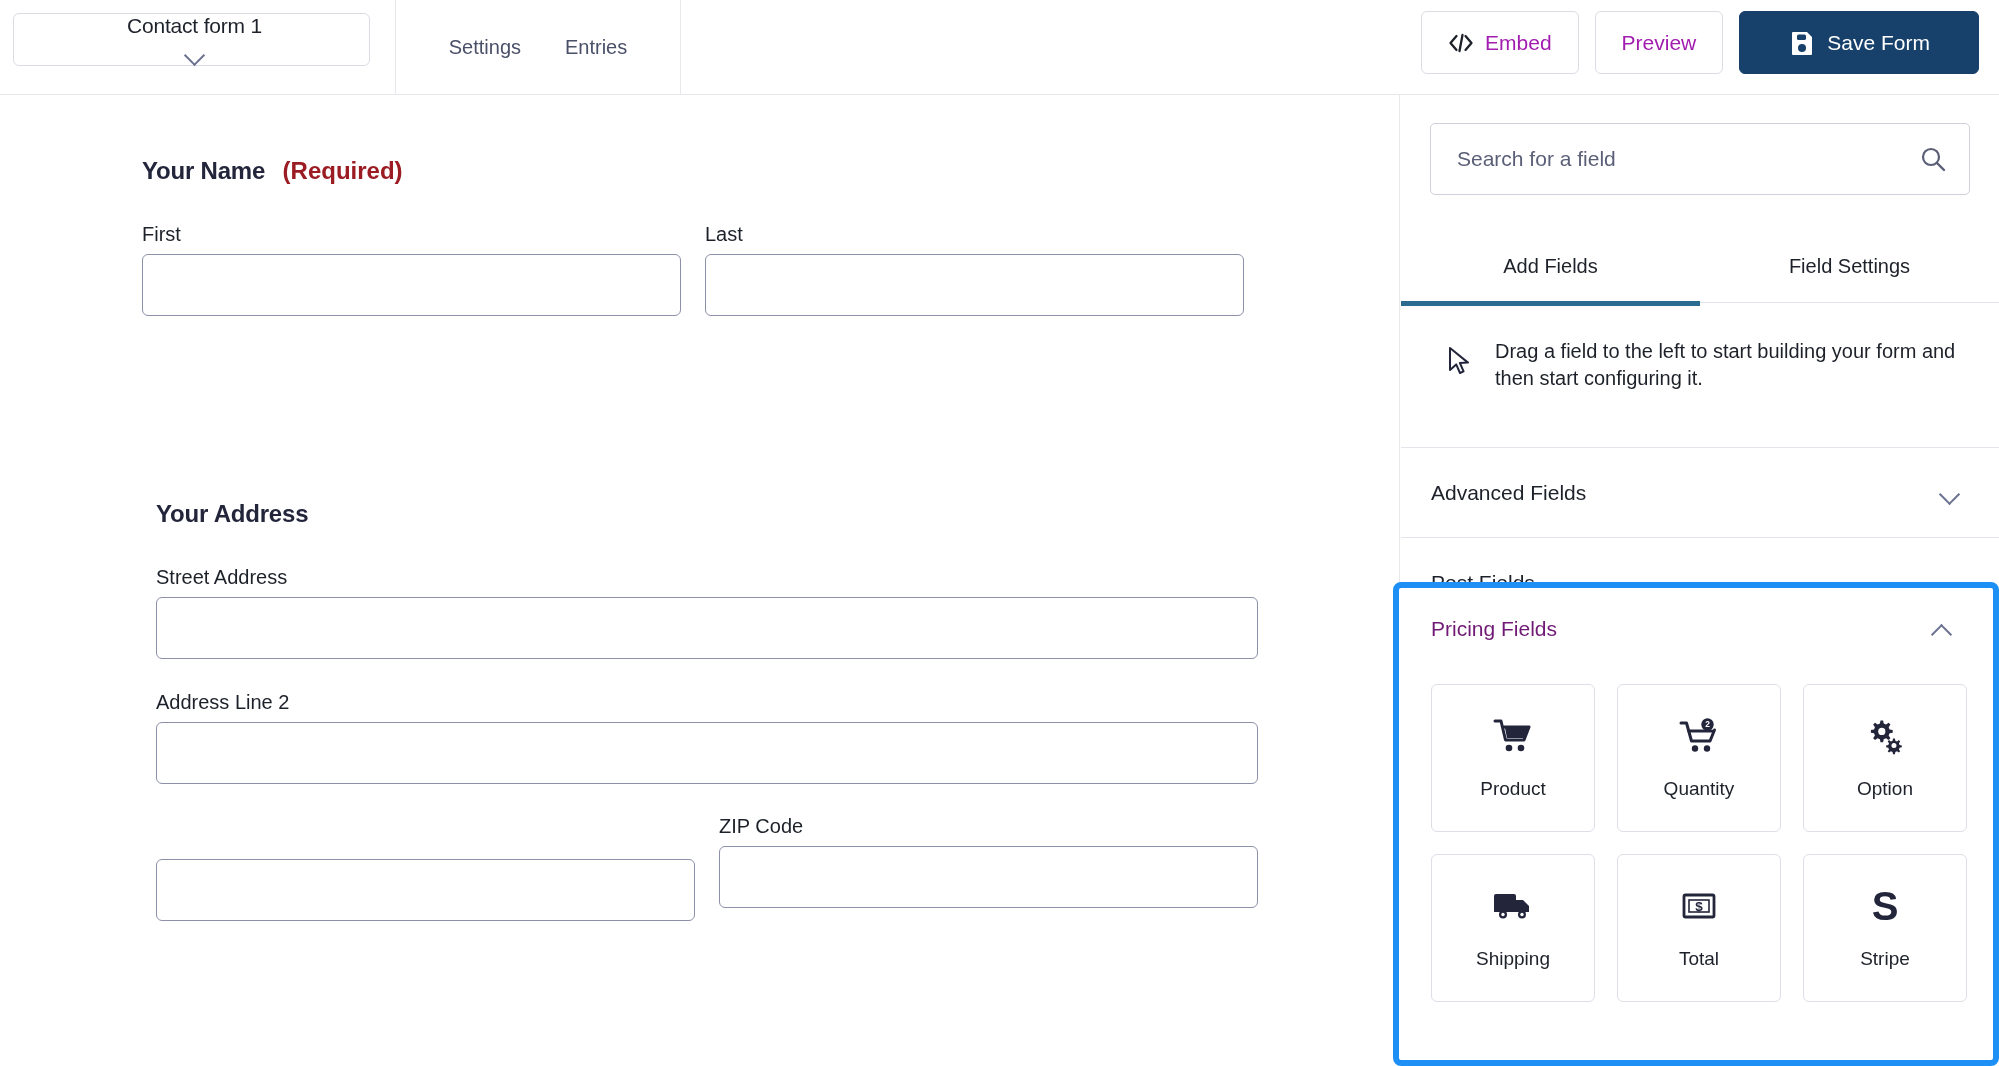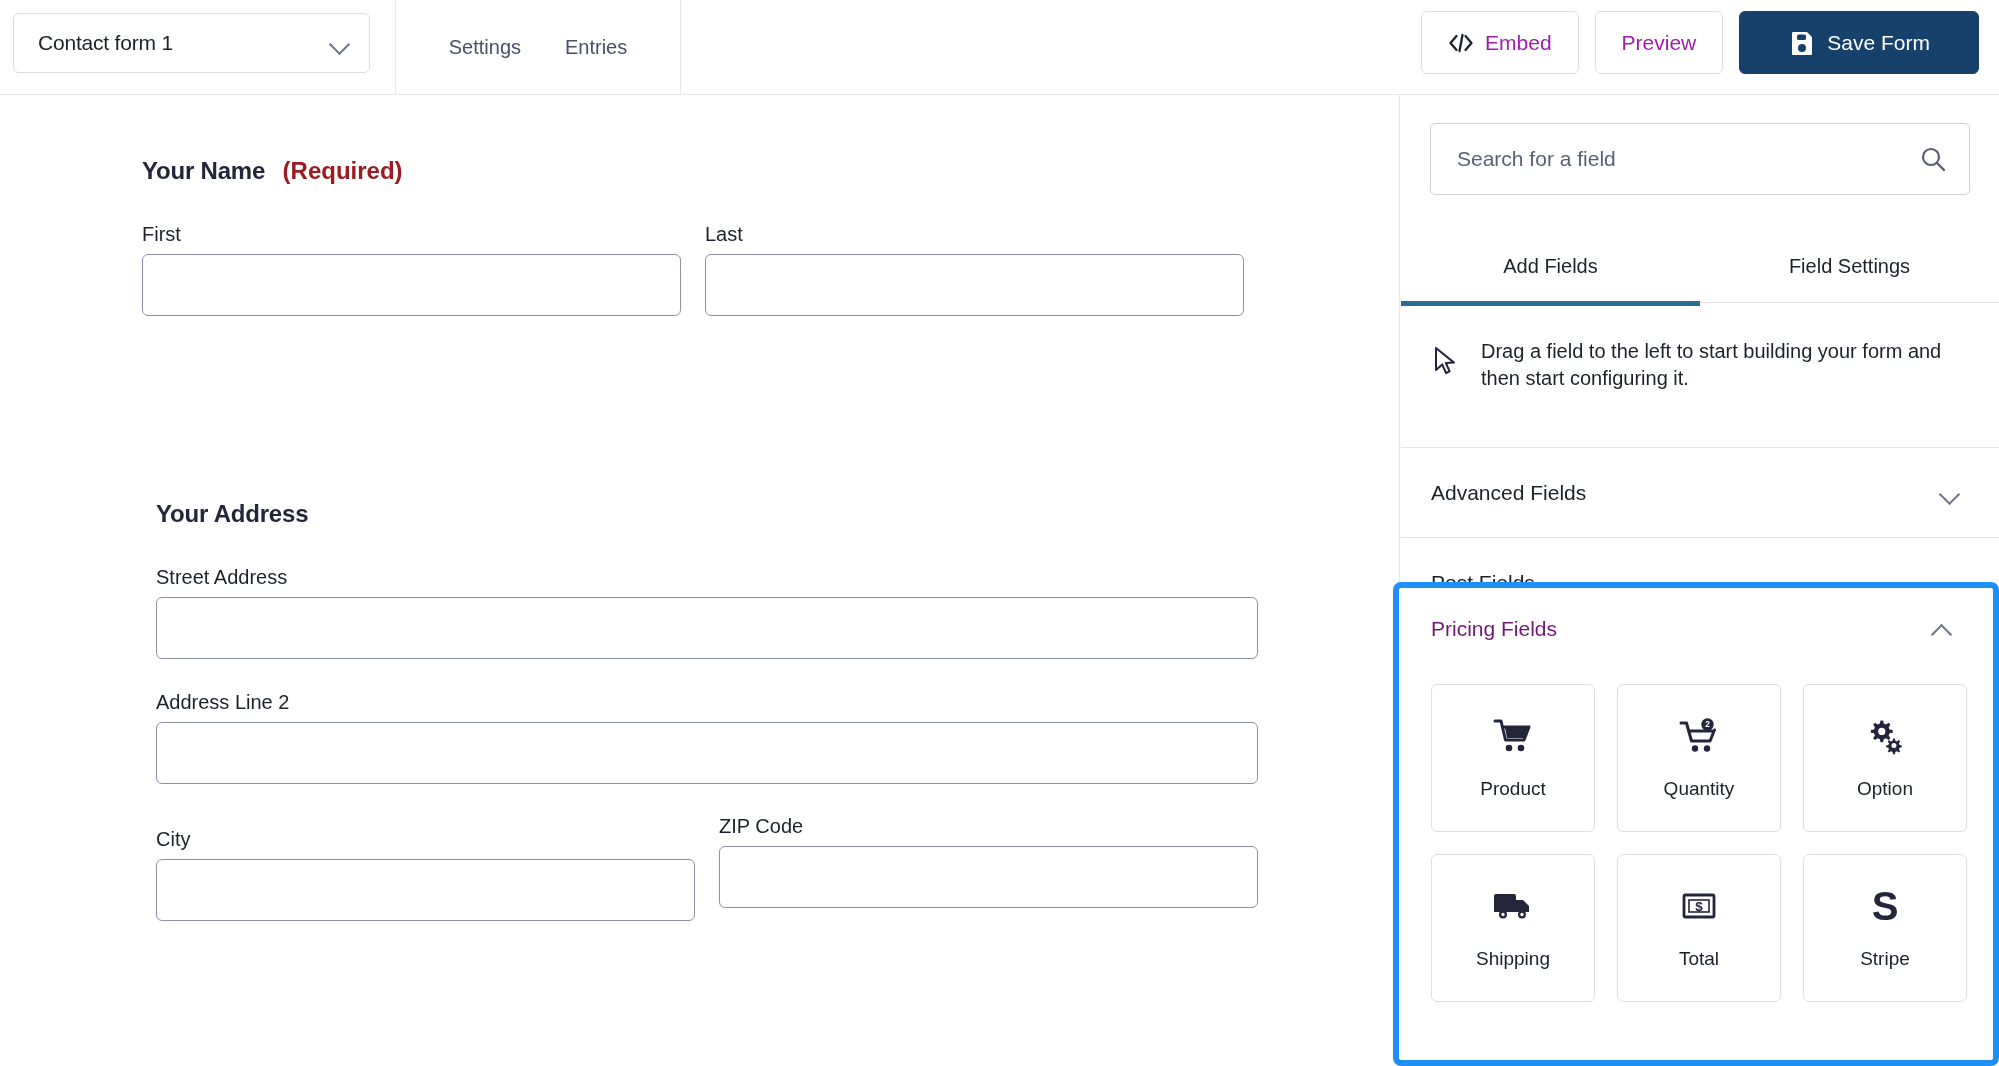--- a/index.html
+++ b/index.html
@@ -12,27 +12,28 @@
 
   
   .header {
     position: absolute; left: 0; top: 0;
     width: 1999px; height: 95px;
     background: #ffffff;
     border-bottom: 1px solid #e8e8ec;
   }
   .form-select {
     position: absolute; left: 13px; top: 13px;
-    width: 357px; height: 60px;
+    width: 357px; height: 53px;
     border: 1px solid #dcdce3;
     border-radius: 6px;
     background: #ffffff;
     display: flex; align-items: center;
     padding: 0 18px 0 24px;
     cursor: pointer;
+    flex-direction: column;
   }
   .form-select-label {
     flex: 1;
     font-size: 21px;
     color: #1d2129;
     letter-spacing: -0.2px;
   }
   .chev {
     width: 22px; height: 22px;
     display: inline-block;
@@ -182,21 +183,21 @@
     content: "";
     position: absolute;
     left: 0; right: 0; bottom: -4px;
     height: 5px;
     background: #2c6c91;
   }
 
   .hint {
     position: absolute; left: 0; top: 218px;
     width: 598px;
-    padding: 25px 40px 25px 32px;
+    padding: 25px 40px 25px 46px;
     display: flex;
     gap: 22px;
     align-items: flex-start;
   }
   .cursor-ico { flex: 0 0 auto; margin-top: 8px; }
   .hint-text {
     font-size: 20px;
     line-height: 1.33;
     color: #1d2129;
   }
@@ -343,21 +344,20 @@
       <input class="inputbox" type="text" value="" style="">
     </div>
 
     <div style="width:1102px; margin-top:32px;">
       <span class="sublabel">Address Line 2</span>
       <input class="inputbox" type="text" value="" style="">
     </div>
 
     <div class="row" style="gap:24px; margin-top:31px; align-items:flex-end;">
       <div style="width:539px;">
-        <span class="sublabel">City</span>
         <input class="inputbox" type="text" value="" style="">
       </div>
       <div style="width:539px; padding-bottom:13px;">
         <span class="sublabel">ZIP Code</span>
         <input class="inputbox" type="text" value="" style="">
       </div>
     </div>
   </div>
 
 </div>

